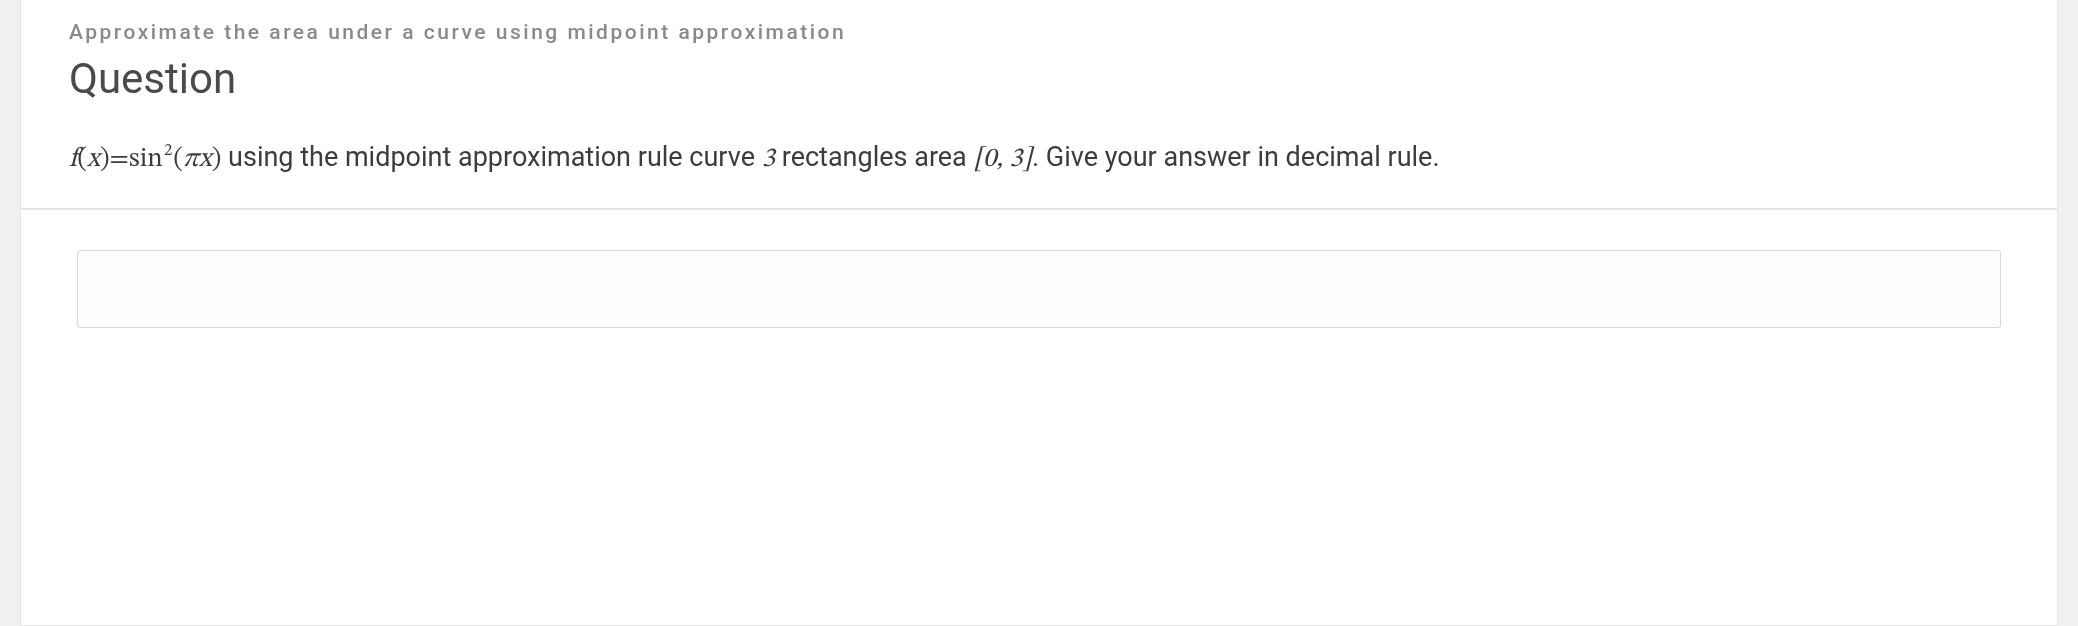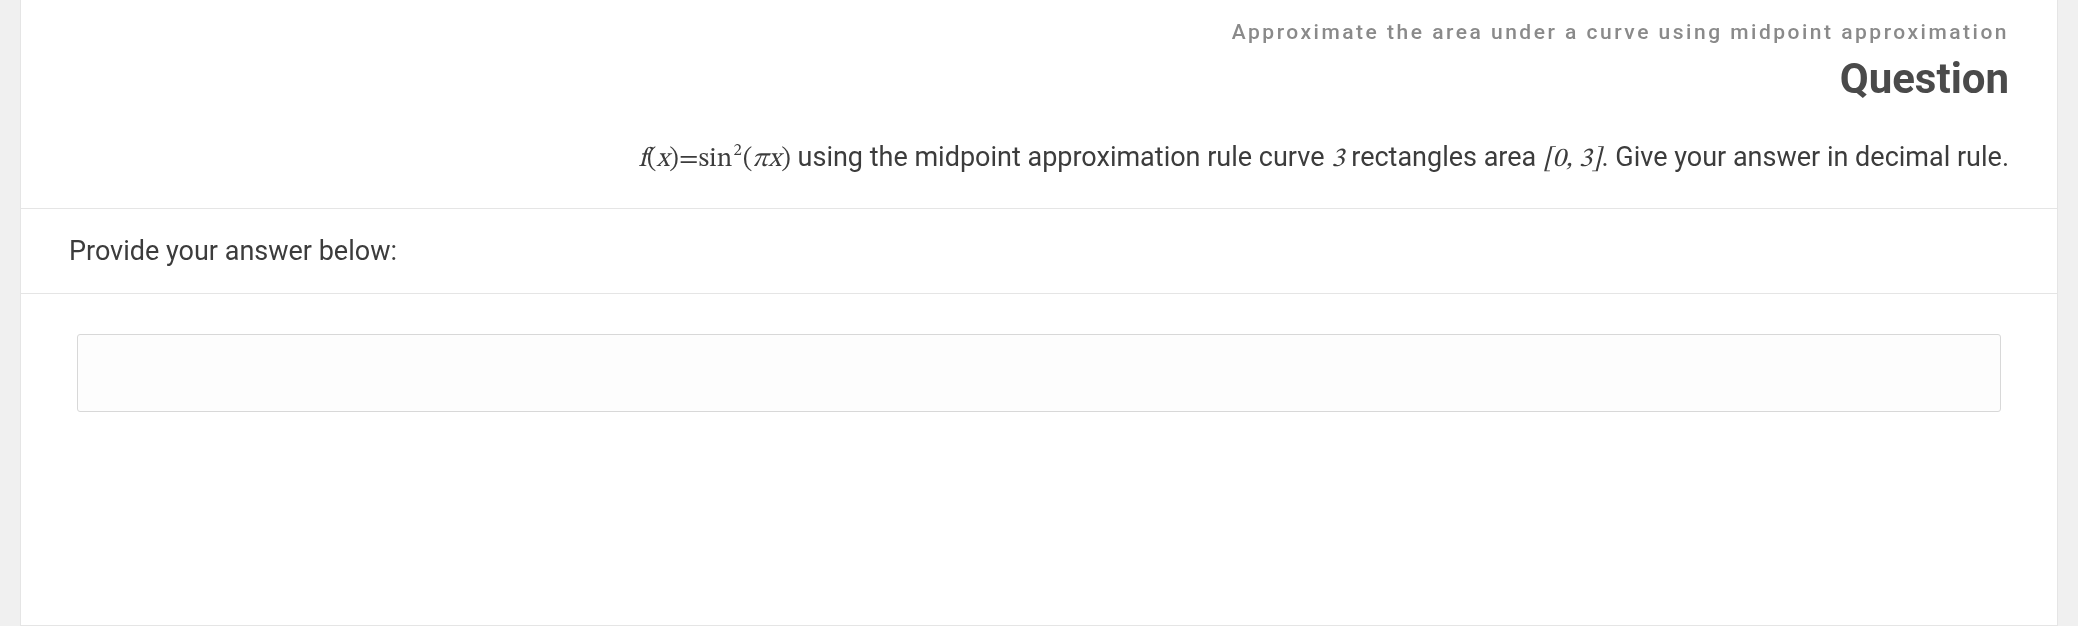--- a/index.html
+++ b/index.html
@@ -13,33 +13,32 @@
   }
   .card {
     background: #ffffff;
     margin: 0 20px;
     border: 1px solid #e5e5e5;
     border-top: none;
     height: 626px;
   }
   .section-top {
     padding: 20px 48px 28px 48px;
-    text-align: right;
   }
   .topic {
     font-size: 21px;
     letter-spacing: 2.5px;
     color: #8a8a8a;
     font-weight: 500;
     margin-bottom: 10px;
   }
   .heading {
     font-size: 42px;
     color: #4a4a4a;
-    font-weight: 700;
+    font-weight: 400;
     margin-bottom: 34px;
   }
   .body-text {
     font-size: 27px;
     color: #3c3c3c;
     line-height: 1.55;
     font-weight: 400;
   }
   .math {
     font-family: "Cambria Math", "STIX Two Math", Georgia, serif;
@@ -104,23 +103,20 @@
           <span class="rm">(</span>
           <span>π</span>
           <span>x</span>
           <span class="rm">)</span>
         </span><span> using the midpoint approximation rule curve </span><span class="math rm">3</span><span> rectangles area </span><span class="math rm">[0, 3]</span><span>.  Give your answer in decimal rule.</span>
     </p>
   </div>
 
   <div class="divider"></div>
 
-  <div class="section-prompt">
-    <div class="prompt-text">Provide your answer below:</div>
-  </div>
 
   <div class="divider"></div>
 
   <div class="section-input">
     <input type="text" class="answer-input" value="" style="">
   </div>
 
 </div>
 
 </body></html>

